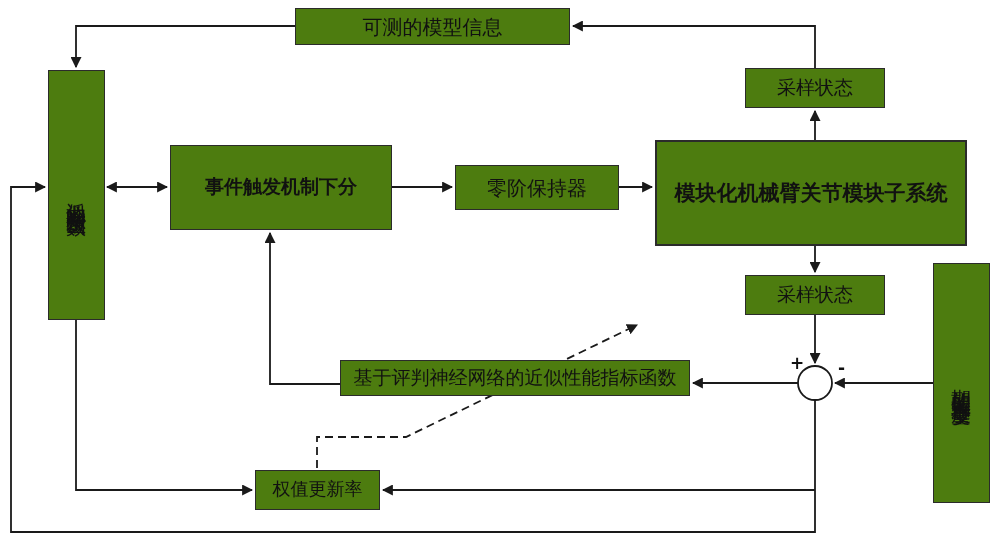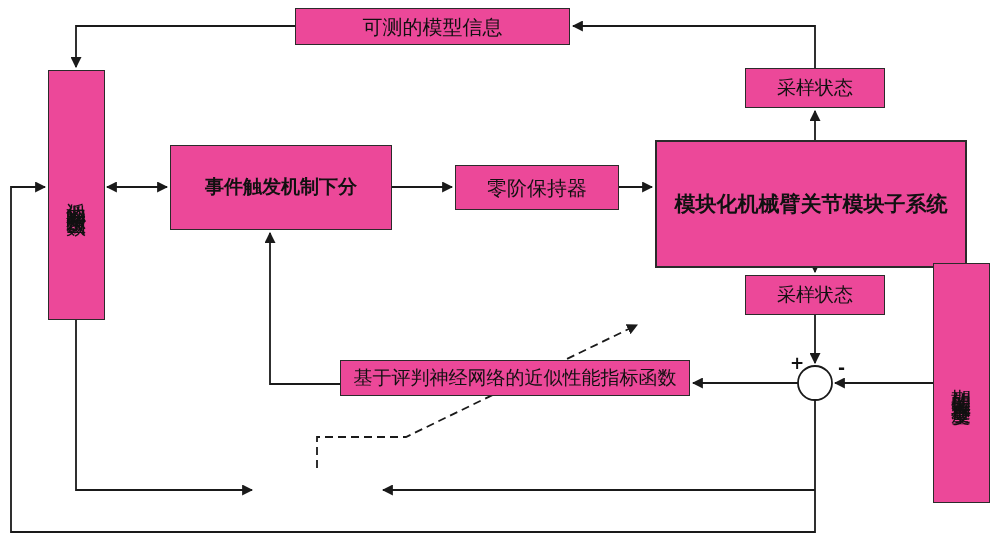--- a/index.html
+++ b/index.html
@@ -7,21 +7,21 @@
     position:relative;
     width:1000px;height:543px;
     background:#ffffff;
     font-family:"Liberation Sans","DejaVu Sans",sans-serif;
     color:#111;
     overflow:hidden;
   }
   #wires{position:absolute;left:0;top:0;width:1000px;height:543px;}
   .box{
     position:absolute;
-    background:#ec4899;
+    background:#4d7c0f;
     border:1.6px solid #2b2b2b;
     display:flex;align-items:center;justify-content:center;
     text-align:center;
     box-sizing:border-box;
     line-height:1.3;
   }
   .box.thick{border-width:2.6px;}
   .box.bold{font-weight:bold;}
   .vtext{
     writing-mode:vertical-rl;
@@ -88,34 +88,37 @@
   </div>
 
   <div class="box bold" style="left:170px;top:145px;width:222px;height:85px;font-size:19px;flex-direction:column;line-height:1.5;">
     <span>事件触发机制下分</span>
   </div>
 
   <div class="box" style="left:455px;top:165px;width:164px;height:45px;font-size:20px;">
     <span>零阶保持器</span>
   </div>
 
-  <div class="box thick bold" style="left:655px;top:140px;width:312px;height:128px;font-size:21px;">
+  <div class="box thick bold" style="left:655px;top:140px;width:312px;height:106px;font-size:21px;">
     <span>模块化机械臂关节模块子系统</span>
   </div>
 
   <div class="box" style="left:745px;top:68px;width:140px;height:40px;font-size:19px;">
     <span>采样状态</span>
   </div>
 
   <div class="box" style="left:745px;top:275px;width:140px;height:40px;font-size:19px;">
     <span>采样状态</span>
   </div>
 
   <div class="box" style="left:340px;top:360px;width:350px;height:36px;font-size:19px;">
     <span>基于评判神经网络的近似性能指标函数</span>
   </div>
 
+  <div class="box" style="left:255px;top:470px;width:125px;height:40px;font-size:18px;">
+    <span>权值更新率</span>
+  </div>
 
   <div class="box vtext" style="left:933px;top:263px;width:57px;height:240px;font-size:20px;">
     <span>期望的位置和速度变量</span>
   </div>
 
 </div>
 
 </body></html>

